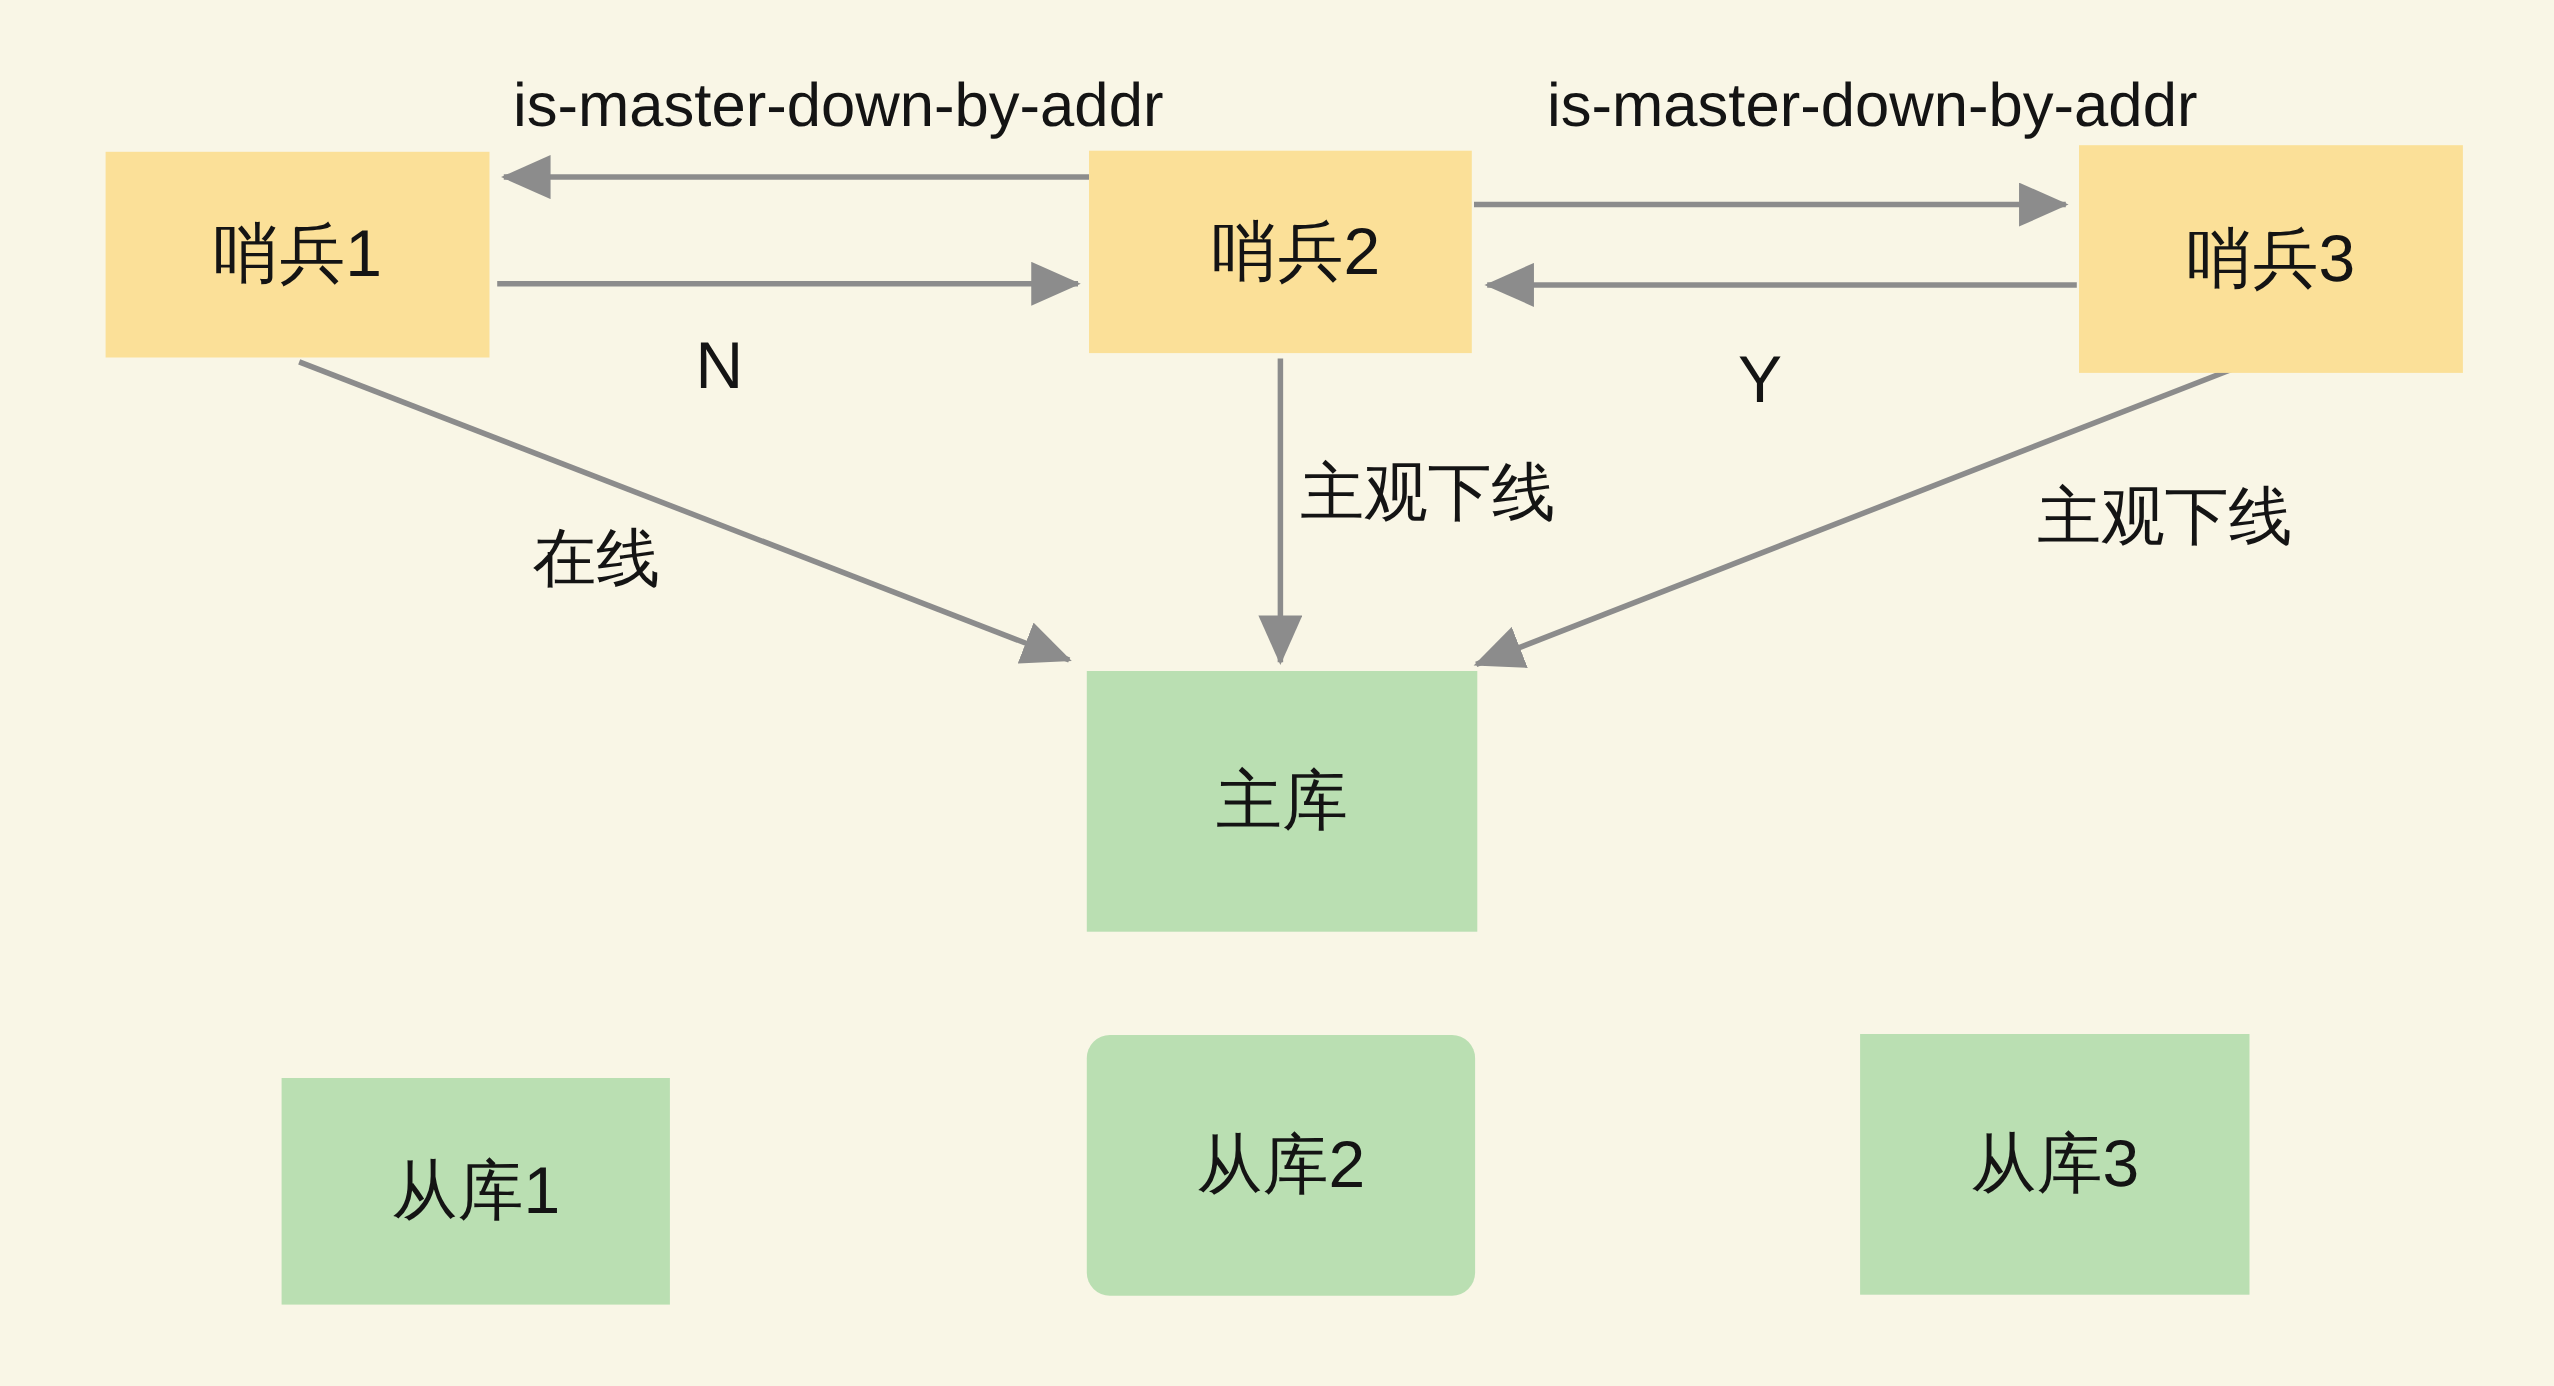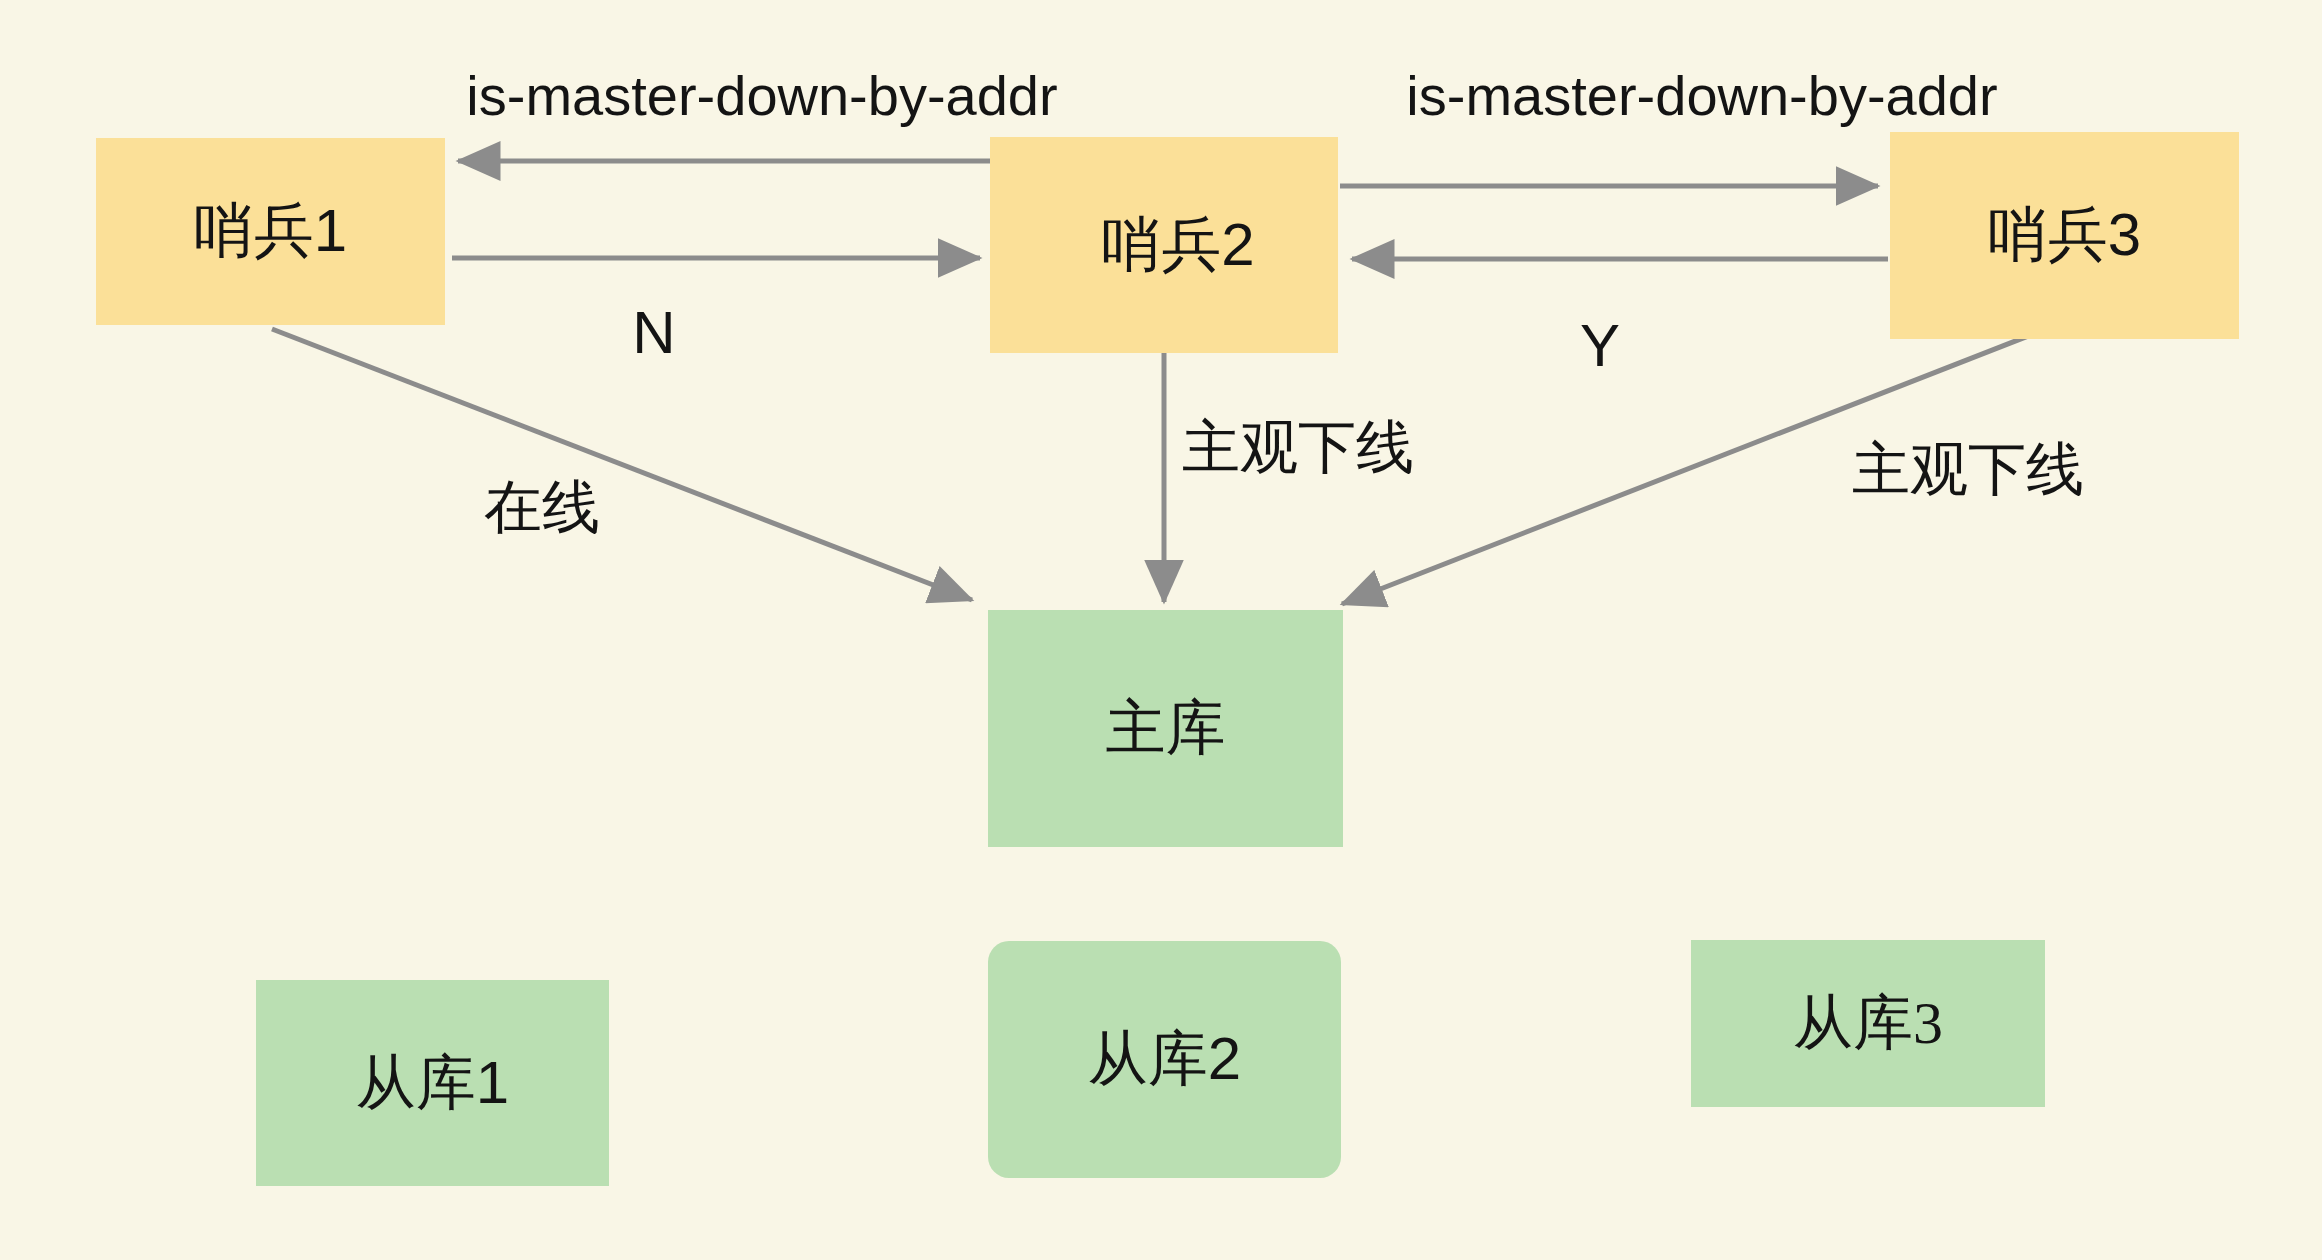--- a/index.html
+++ b/index.html
@@ -42,26 +42,26 @@
     transform:translate(-50%,-50%);
     color:var(--text);
     white-space:nowrap;
   }
   .label-latin{font-size:56px;}
   .label-branch{font-size:60px;}
   .label-cjk{font-size:58px;}
 
   
   #sentinel1{left:96px;top:138px;width:349px;height:187px;}
-  #sentinel2{left:990px;top:137px;width:348px;height:216px;padding-left:28px;}
+  #sentinel2{left:990px;top:137px;width:348px;height:184px;padding-left:28px;}
   #sentinel3{left:1890px;top:132px;width:349px;height:207px;}
   #master  {left:988px;top:610px;width:355px;height:237px;}
   #slave1  {left:256px;top:940px;width:353px;height:206px;margin-top:40px;}
   #slave2  {left:988px;top:941px;width:353px;height:237px;border-radius:21px;}
-  #slave3  {left:1691px;top:940px;width:354px;height:167px;font-family:Liberation Serif, serif;}
+  #slave3  {left:1691px;top:940px;width:354px;height:237px;}
 
   
   #lbl-imdba-left {left:762px;top:95px;}
   #lbl-imdba-right{left:1702px;top:95px;}
   #lbl-n          {left:654px;top:332px;}
   #lbl-y          {left:1600px;top:345px;}
   #lbl-online     {left:542px;top:508px;}
   #lbl-sdown-mid  {left:1298px;top:448px;}
   #lbl-sdown-right{left:1968px;top:470px;}
 </style>

